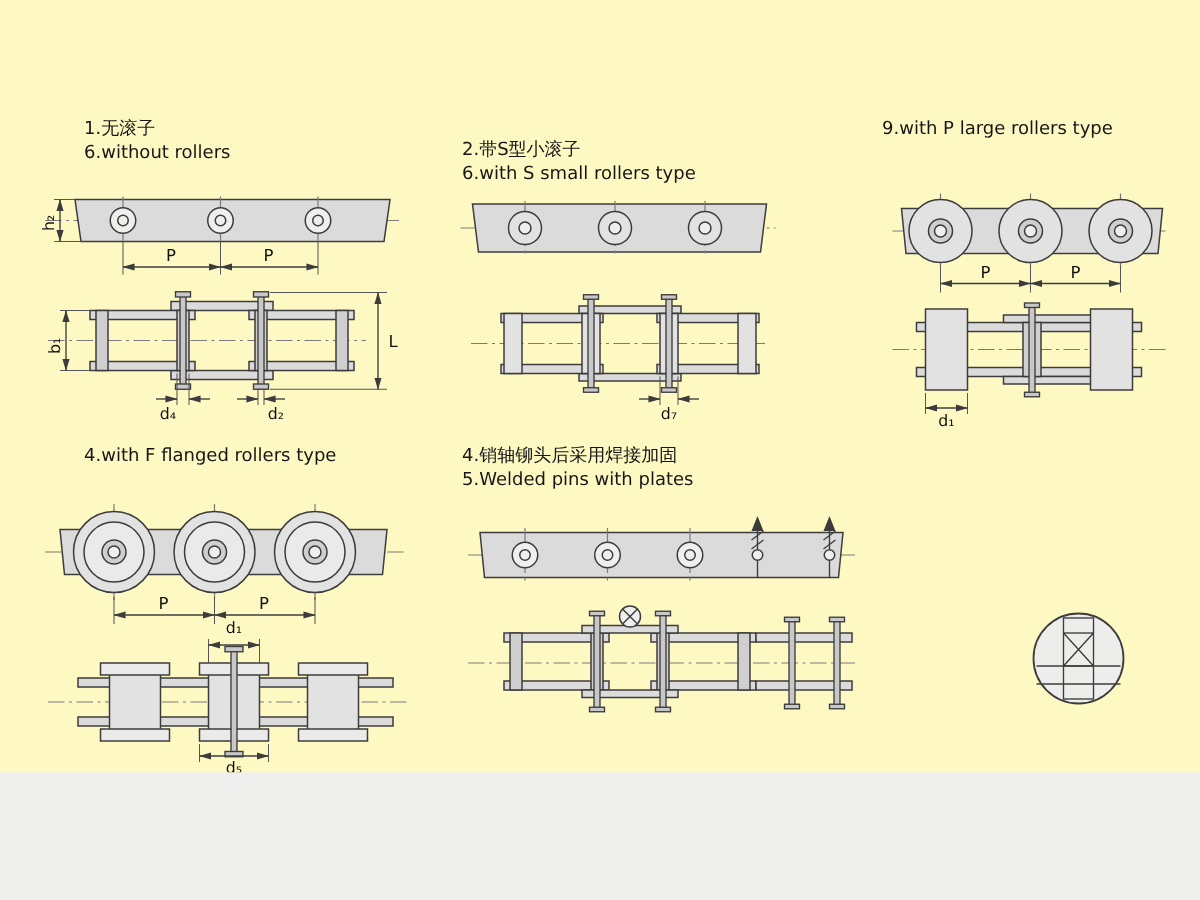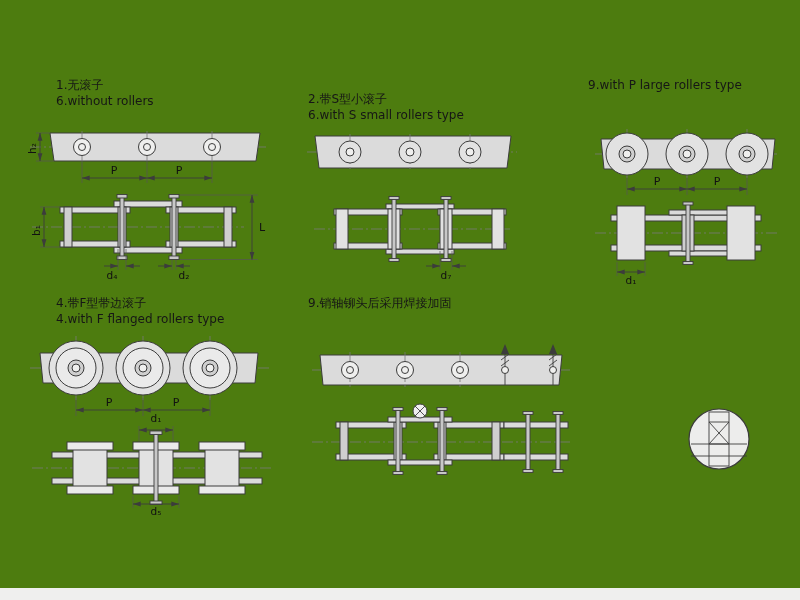--- a/index.html
+++ b/index.html
@@ -1,16 +1,16 @@
 <!DOCTYPE html>
 <html><head>
 <meta charset="utf-8">
 <style>
   html,body{margin:0;padding:0;background:#efefee;}
-  .canvas{position:relative;width:800px;height:588px;background:#4d7c0f;overflow:hidden;
+  .canvas{position:relative;width:800px;height:515px;background:#fef9c3;overflow:hidden;
           font-family:"DejaVu Sans","Liberation Sans",sans-serif;}
   .title{position:absolute;font-size:12px;line-height:15.5px;color:#161616;white-space:nowrap;}
   svg{position:absolute;overflow:visible;}
   .cl{stroke:#7a7a7a;stroke-width:0.8;stroke-dasharray:11 3 2 3;fill:none;}
   .plate{fill:#dbdbdb;stroke:#3c3c3c;stroke-width:1;}
   .plate2{fill:#cfcfcf;stroke:#3c3c3c;stroke-width:1;}
   .pin{fill:#c8c8c8;stroke:#3c3c3c;stroke-width:0.9;}
   .hole{fill:#efefee;stroke:#3c3c3c;stroke-width:1;}
   .roller{fill:#e2e2e2;stroke:#3c3c3c;stroke-width:1;}
   .roller2{fill:#eaeaea;stroke:#3c3c3c;stroke-width:1;}
@@ -41,25 +41,25 @@
     <div>6.without rollers</div>
   </div>
   <div class="title" style="left:308px;top:92px">
     <div>2.带S型小滚子</div>
     <div>6.with S small rollers type</div>
   </div>
   <div class="title" style="left:588px;top:78px">
     <div>9.with P large rollers type</div>
   </div>
   <div class="title" style="left:56px;top:296px">
-    <div>4.带F型带边滚子</div>
     <div>4.with F flanged rollers type</div>
   </div>
   <div class="title" style="left:308px;top:296px">
-    <div>9.销轴铆头后采用焊接加固</div>
+    <div>4.销轴铆头后采用焊接加固</div>
+    <div>5.Welded pins with plates</div>
   </div>
 
   <svg style="left:28px;top:125px" width="240" height="64" viewBox="0 0 240 64">
     <line class="cl" x1="2" y1="22" x2="238" y2="22"></line>
     <polygon class="plate" points="22,8 232,8 228,36 26,36"></polygon>
     <g>
       <line class="cl" x1="54" y1="6" x2="54" y2="38"></line>
       <line class="cl" x1="119" y1="6" x2="119" y2="38"></line>
       <line class="cl" x1="184" y1="6" x2="184" y2="38"></line>
     </g>

